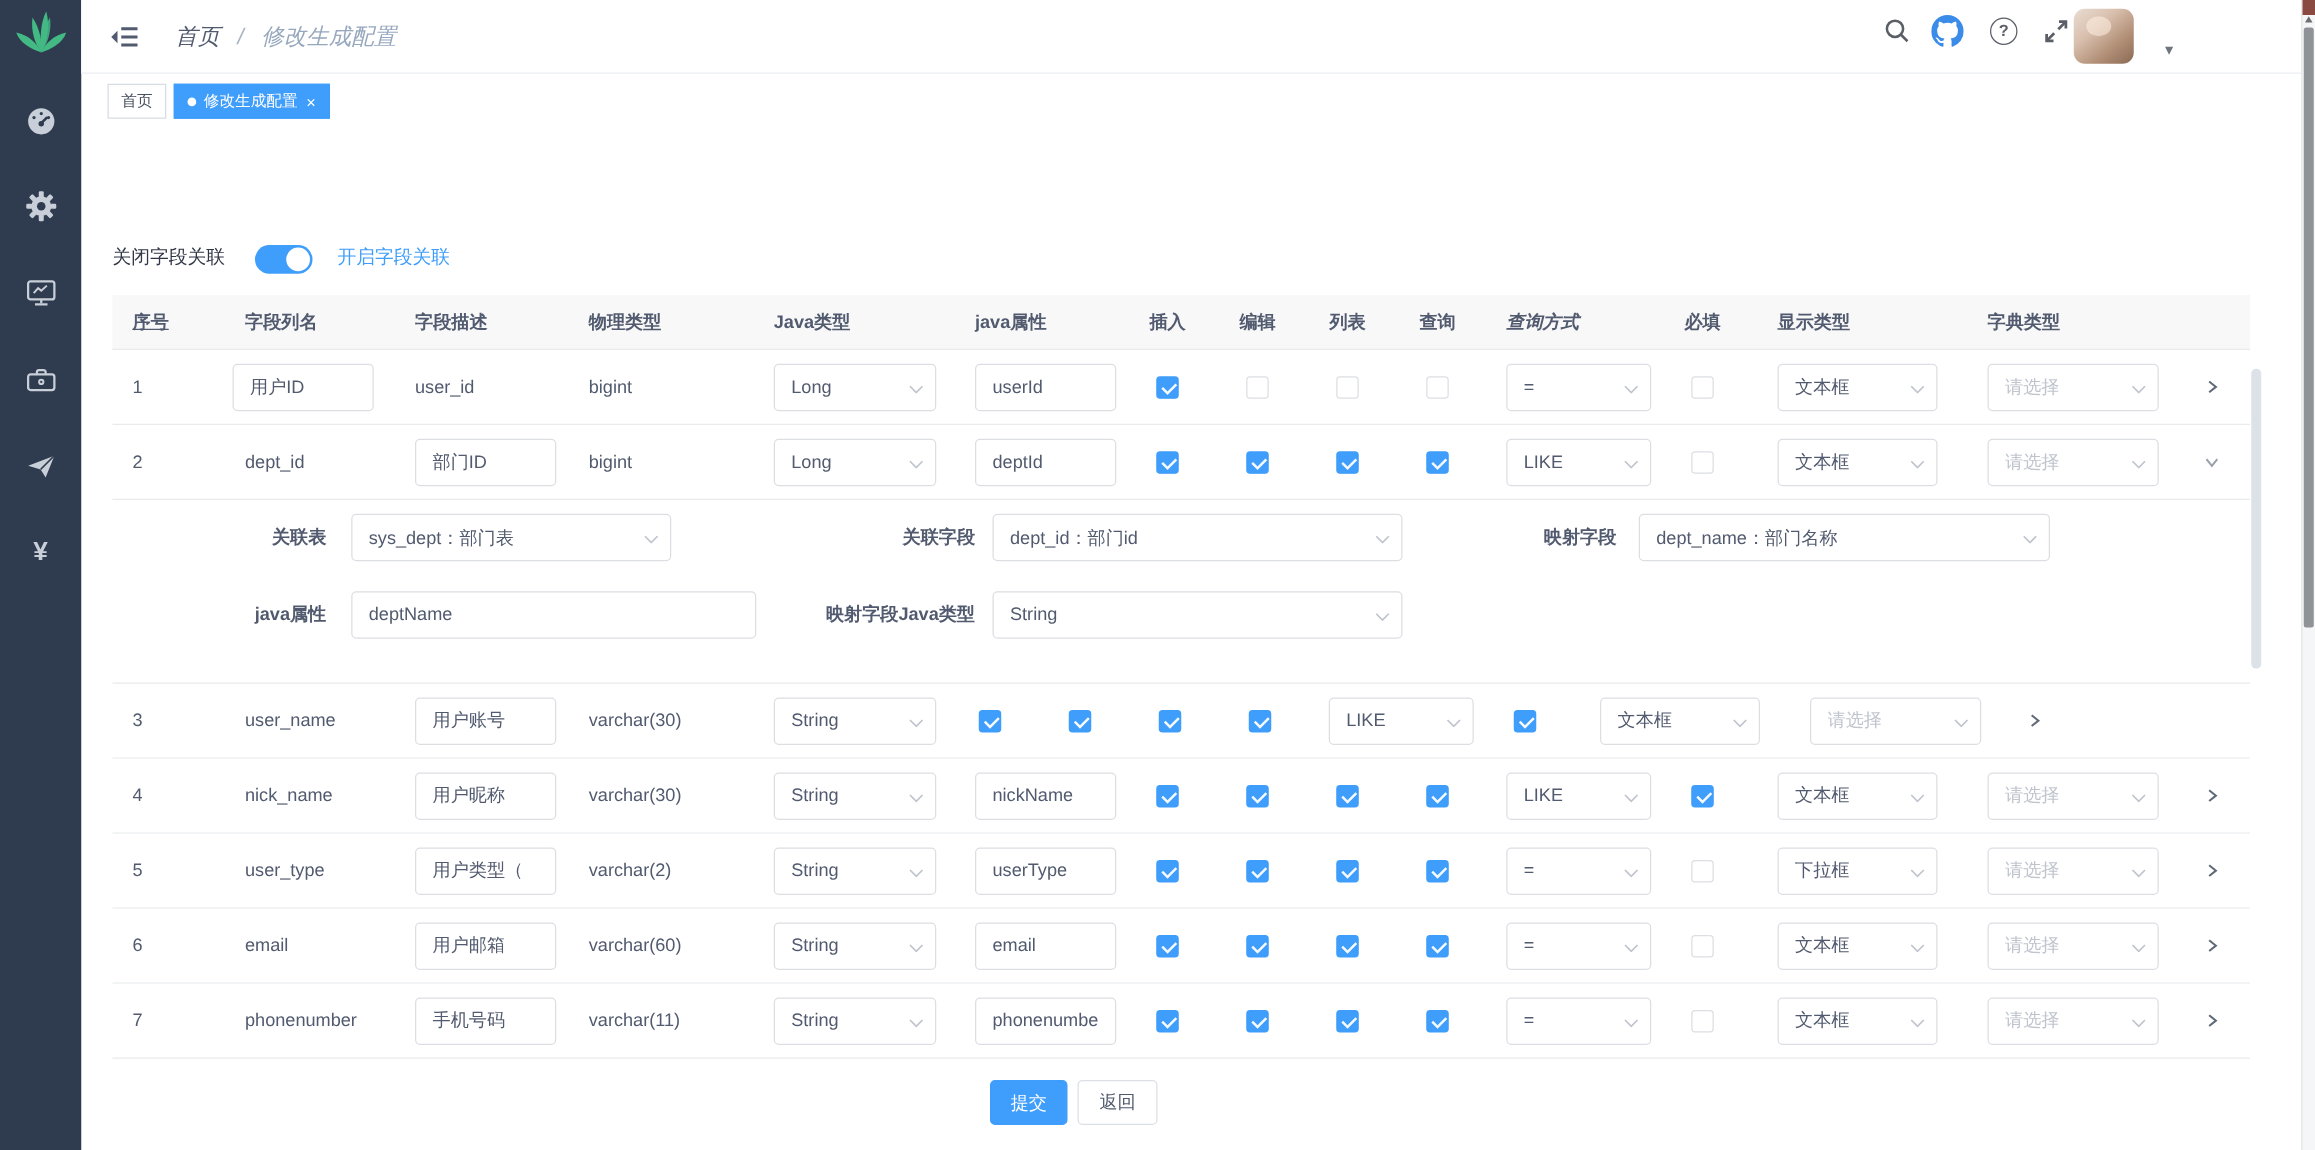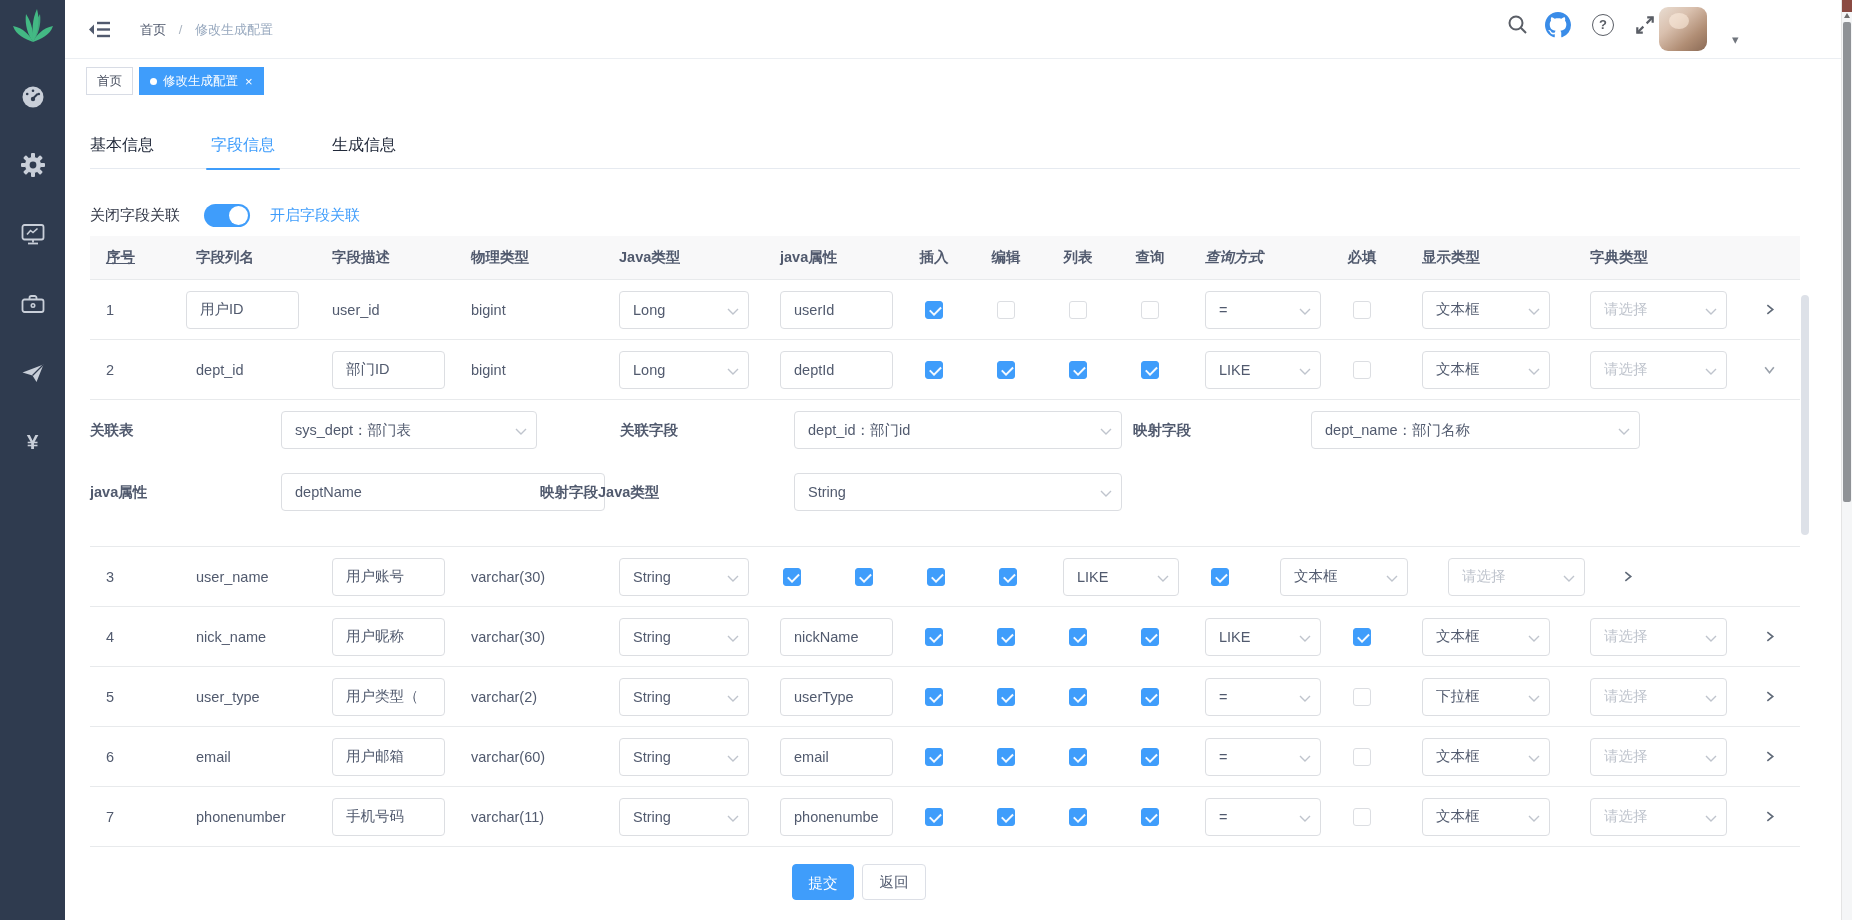--- a/index.html
+++ b/index.html
@@ -9,21 +9,21 @@
 
   
   .sidebar { position:absolute; left:0; top:0; width:65px; height:920px; background:#2f3b4f; }
   .s-icon { position:absolute; left:0; width:65px; display:flex; justify-content:center; cursor:pointer; }
   .yen { color:#c9cfd9; font-size:21px; font-weight:bold; }
 
   
   .navbar { position:absolute; left:65px; top:0; width:1776px; height:59px; background:#fff;
     border-bottom:1px solid #ebeef2; }
   .hamburger { position:absolute; left:23px; top:20px; cursor:pointer; }
-  .breadcrumb { position:absolute; left:75px; top:0; height:69px; line-height:59px; font-size:13px; }
+  .breadcrumb { position:absolute; left:75px; top:0; height:69px; line-height:59px; font-size:18px;font-style:italic; }
   .bc-home { color:#515a6e; cursor:pointer; }
   .bc-sep { color:#aab4c0; margin:0 9px; }
   .bc-cur { color:#97a8be; }
   .nav-ic { position:absolute; top:14px; cursor:pointer; display:flex; align-items:center; justify-content:center; }
   .q-circle { width:22px; height:22px; border:1.7px solid #5a5e66; border-radius:50%;
     color:#5a5e66; font-size:13px; font-weight:bold; text-align:center; line-height:19px; }
   .font-ic { font-weight:bold; color:#5a5e66; font-size:17px; letter-spacing:0; }
   .font-ic span { font-size:12px; }
   .avatar { position:absolute; left:1659px; top:7px; width:48px; height:44px; border-radius:9px; cursor:pointer;
     background:linear-gradient(140deg,#e9ddd2 0%,#d9c0ae 35%,#b08d74 70%,#8a6a55 100%); overflow:hidden; }
@@ -42,21 +42,21 @@
   
   .tabs-row { position:absolute; left:90px; top:119px; width:1710px; height:50px;
     border-bottom:1px solid #e6eaf0; }
   .tab { position:relative; display:inline-block; height:50px; line-height:52px; margin-right:57px;
     font-size:16px; color:#21293a; cursor:pointer; }
   .tab.active { color:#3f9dfb; }
   .tab.active::after { content:""; position:absolute; left:-5px; right:-5px; bottom:-1px; height:2.5px;
     background:#3f9dfb; border-radius:1px; }
 
   
-  .switch-row { position:absolute; left:90px; top:196px; height:38px; display:flex; align-items:center; }
+  .switch-row { position:absolute; left:90px; top:196px; height:38px; display:flex; }
   .sw-label { font-size:15px; color:#303645; }
   .el-switch { position:relative; width:46px; height:23px; border-radius:12px; background:#3f9dfb;
     margin-left:24px; cursor:pointer; flex:none; }
   .el-switch::after { content:""; position:absolute; right:2px; top:2px; width:19px; height:19px;
     border-radius:50%; background:#fff; }
   .sw-link { font-size:15px; color:#3f9dfb; margin-left:20px; cursor:pointer; }
 
   
   .gtable { position:absolute; left:90px; top:236px; width:1710px; }
   .ghead { display:flex; align-items:center; height:44px; background:#f8f8f9; border-bottom:1px solid #e8eaec; }
@@ -78,21 +78,21 @@
 
   .cb { position:relative; display:inline-block; width:18px; height:18px; border:1px solid #dcdee2;
     border-radius:3px; background:#fff; cursor:pointer; }
   .cb.on { background:#3f9dfb; border-color:#3f9dfb; }
   .cb.on::after { content:""; position:absolute; left:5.5px; top:2px; width:4.5px; height:9px;
     border:solid rgba(255,255,255,.95); border-width:0 2px 2px 0; transform:rotate(45deg); }
 
   .expand-btn { display:flex; align-items:center; justify-content:center; width:100%; cursor:pointer; }
 
   .expand-panel { position:relative; height:147px; background:#fff; border-bottom:1px solid #e8eaec; }
-  .p-label { position:absolute; text-align:left; line-height:38px; font-weight:bold;
+  .p-label { position:absolute; text-align:right; line-height:38px; font-weight:bold;
     font-size:14.5px; color:#515a6e; white-space:nowrap; }
 
   
   .footer-row { position:absolute; left:90px; top:864px; width:1710px; height:36px; }
   .btn { position:absolute; top:0; height:36px; border-radius:4px; font-size:14.5px; text-align:center;
     line-height:34px; cursor:pointer; }
   .btn.primary { background:#3f9dfb; border:1px solid #3f9dfb; color:#fff; line-height:36px; }
   .btn.plain { background:#fff; border:1px solid #dcdfe6; color:#515a6e; }
 
   
@@ -225,21 +225,20 @@
       <span class="tag">
         <span>首页</span>
       </span>
       <span class="tag active">
         <span class="tag-dot"></span>
         <span>修改生成配置</span>
         <span class="tag-close">×</span>
       </span>
     </div>
 
-  <div class="tabs-row" id="tabsRow"><span class="tab"><span>基本信息</span></span><span class="tab active"><span>字段信息</span></span><span class="tab"><span>生成信息</span></span></div>
 
   <div class="switch-row">
     <span class="sw-label">关闭字段关联</span>
     <span class="el-switch"></span>
     <span class="sw-link">开启字段关联</span>
   </div>
 
   <div class="gtable" id="genTable">
       <div class="ghead">
         <div class="hcell" style="width:76px;padding-left:16px;text-decoration:underline;">序号</div>

